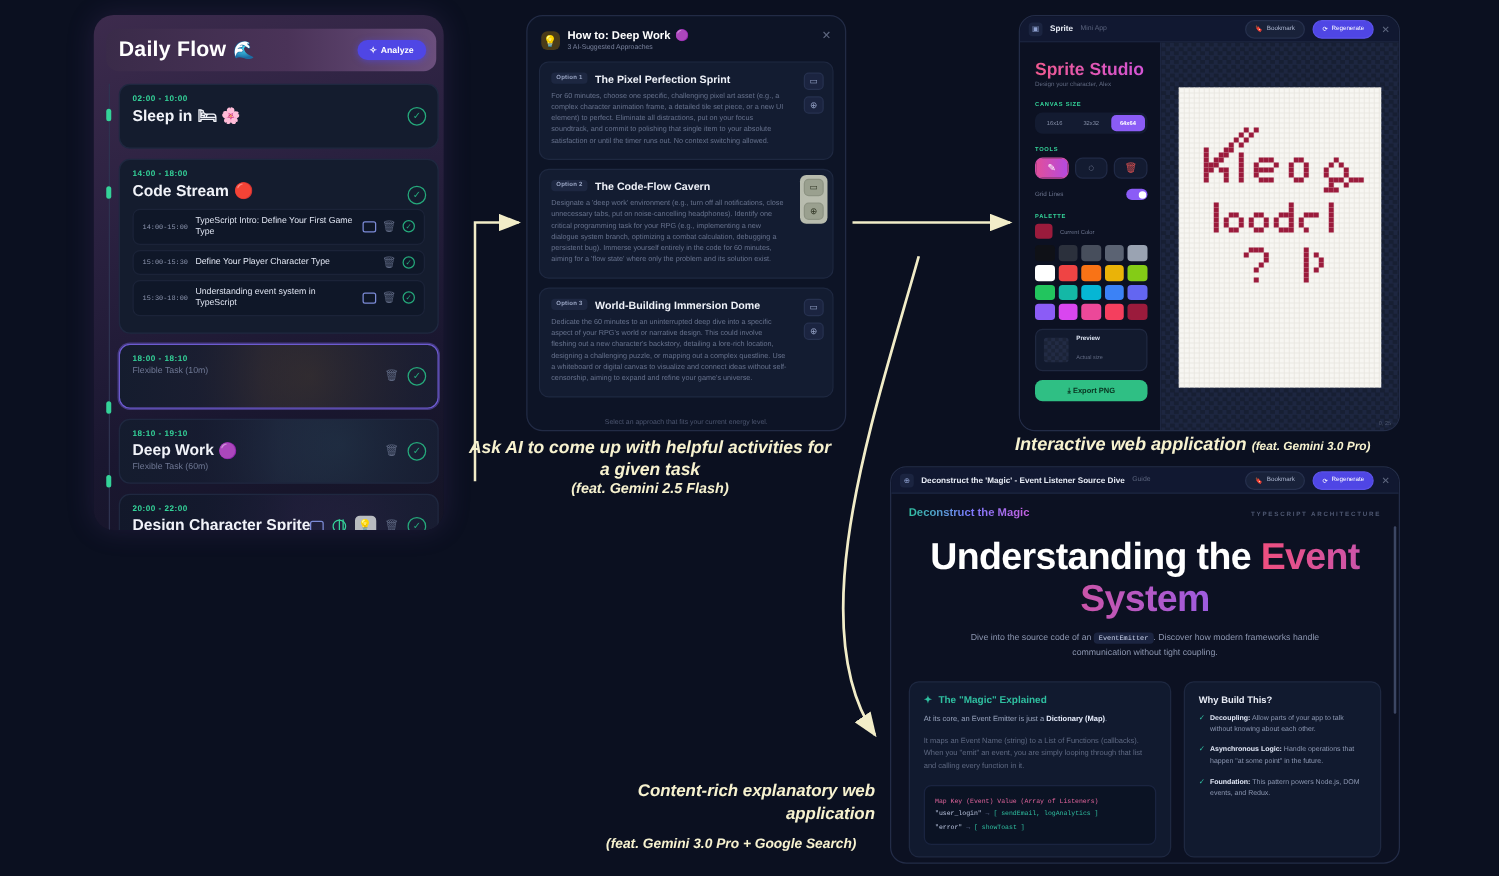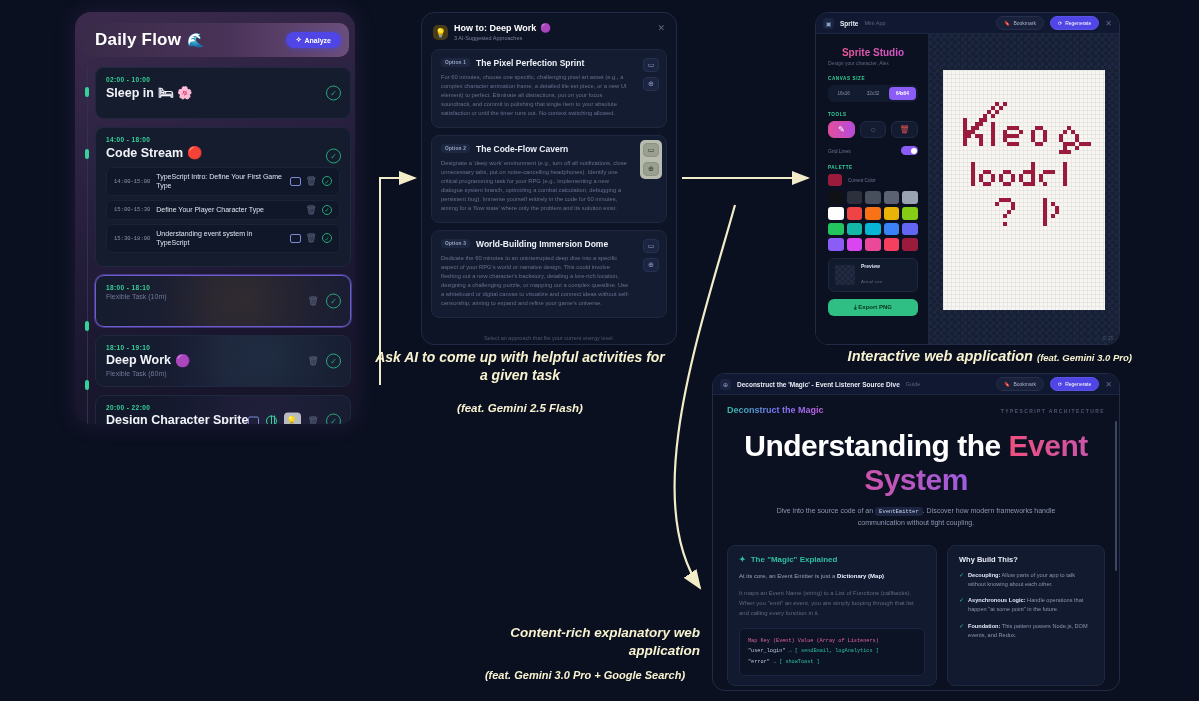--- a/index.html
+++ b/index.html
@@ -109,22 +109,22 @@
                display:flex;align-items:center;justify-content:center;color:#8ea0cf;font-size:6px;}
   .win-title { color:#e7ebf5; font-size:6.5px; font-weight:700; }
   .win-sub2 { color:#5a637d; font-size:5.5px;}
   .win-right { margin-left:auto; display:flex; align-items:center; gap:6px;}
   .win-btn { background:#19223a; border:1px solid #26304d; color:#aab4cd; font-size:5px; border-radius:8px; padding:3px 7px; display:flex; gap:3px; align-items:center;}
   .win-btn.primary { background:#4f46e5; border-color:#5b52ea; color:#fff;}
   .win-x { color:#5f6880; font-size:8px; }
 
   .sp-body { display:flex; height:312px; }
   .sp-side { width:112px; padding:13px 10px 8px 12px; background:#0c1122; }
-  .sp-title { font-size:10px; font-weight:700; color:#e34f8f;
-     background:linear-gradient(90deg,#f05a8f,#d354d8); -webkit-background-clip:text; background-clip:text; color:transparent;text-align:center;}
+  .sp-title { font-size:14px; font-weight:700; color:#e34f8f;
+     background:linear-gradient(90deg,#f05a8f,#d354d8); -webkit-background-clip:text; background-clip:text; color:transparent;}
   .sp-sub { color:#5f6880; font-size:5px; margin-top:2px;}
   .sp-label { color:#34d399; font-size:4.6px; font-weight:700; letter-spacing:.6px; margin:10px 0 4px;}
   .sp-seg { display:flex; background:#131b31; border-radius:6px; padding:2px; gap:2px;}
   .sp-seg div { flex:1; text-align:center; font-size:4.6px; color:#8791aa; padding:4px 0; border-radius:4px;}
   .sp-seg div.on { background:#8b5cf6; color:#fff; font-weight:700;}
   .sp-tools { display:flex; gap:5px; }
   .sp-tool { width:28px;height:17px;border-radius:6px;background:#131b31;border:1px solid #202a46;
              display:flex;align-items:center;justify-content:center;font-size:8px;color:#aab4cd;}
   .sp-tool.on { background:linear-gradient(90deg,#e24f9a,#b44ae0); border-color:#d14fa8; color:#fff;}
   .sp-tool.del { color:#e05252; }
@@ -187,22 +187,22 @@
   .dc-code .s { color:#b9c4de; }
   .dc-code .g { color:#2fbfa0; }
   .dc-code .a { color:#6d7ba0; }
   .doc-scroll { position:absolute; right:2px; top:26px; width:2px; height:150px; border-radius:2px; background:#3c4764;}
 
   
   svg.overlay { position:absolute; left:0; top:0; width:1199px; height:701px; pointer-events:none;}
   .anno { position:absolute; color:#f7f2cf; text-align:center; font-weight:700; font-style:italic;}
   #anno-dynamic { left:676px; top:108px; width:142px; font-size:13.5px; line-height:1.28;}
   #anno-ask { left:370px; top:348px; width:300px; font-size:14px; line-height:1.3;}
-  #anno-ask .feat { font-size:11.5px; display:block; margin-top:17px; }
-  #anno-interactive { left:812px; top:348px; width:320px; font-size:14.5px; text-align:right;}
+  #anno-ask .feat { font-size:11.5px; display:block; margin-top:0; }
+  #anno-interactive { left:812px; top:348px; width:320px; font-size:14.5px; text-align:left;}
   #anno-interactive .feat { font-size:9.5px; font-style:italic; }
   #anno-content { left:470px; top:624px; width:230px; font-size:13.5px; line-height:1.3; text-align:right;}
   #anno-content .feat { font-size:11px; display:block; margin-top:9px; text-align:center;}
 </style>
 </head>
 <body>
 
 <div id="stage">
 
   <div class="panel" id="daily-flow">

